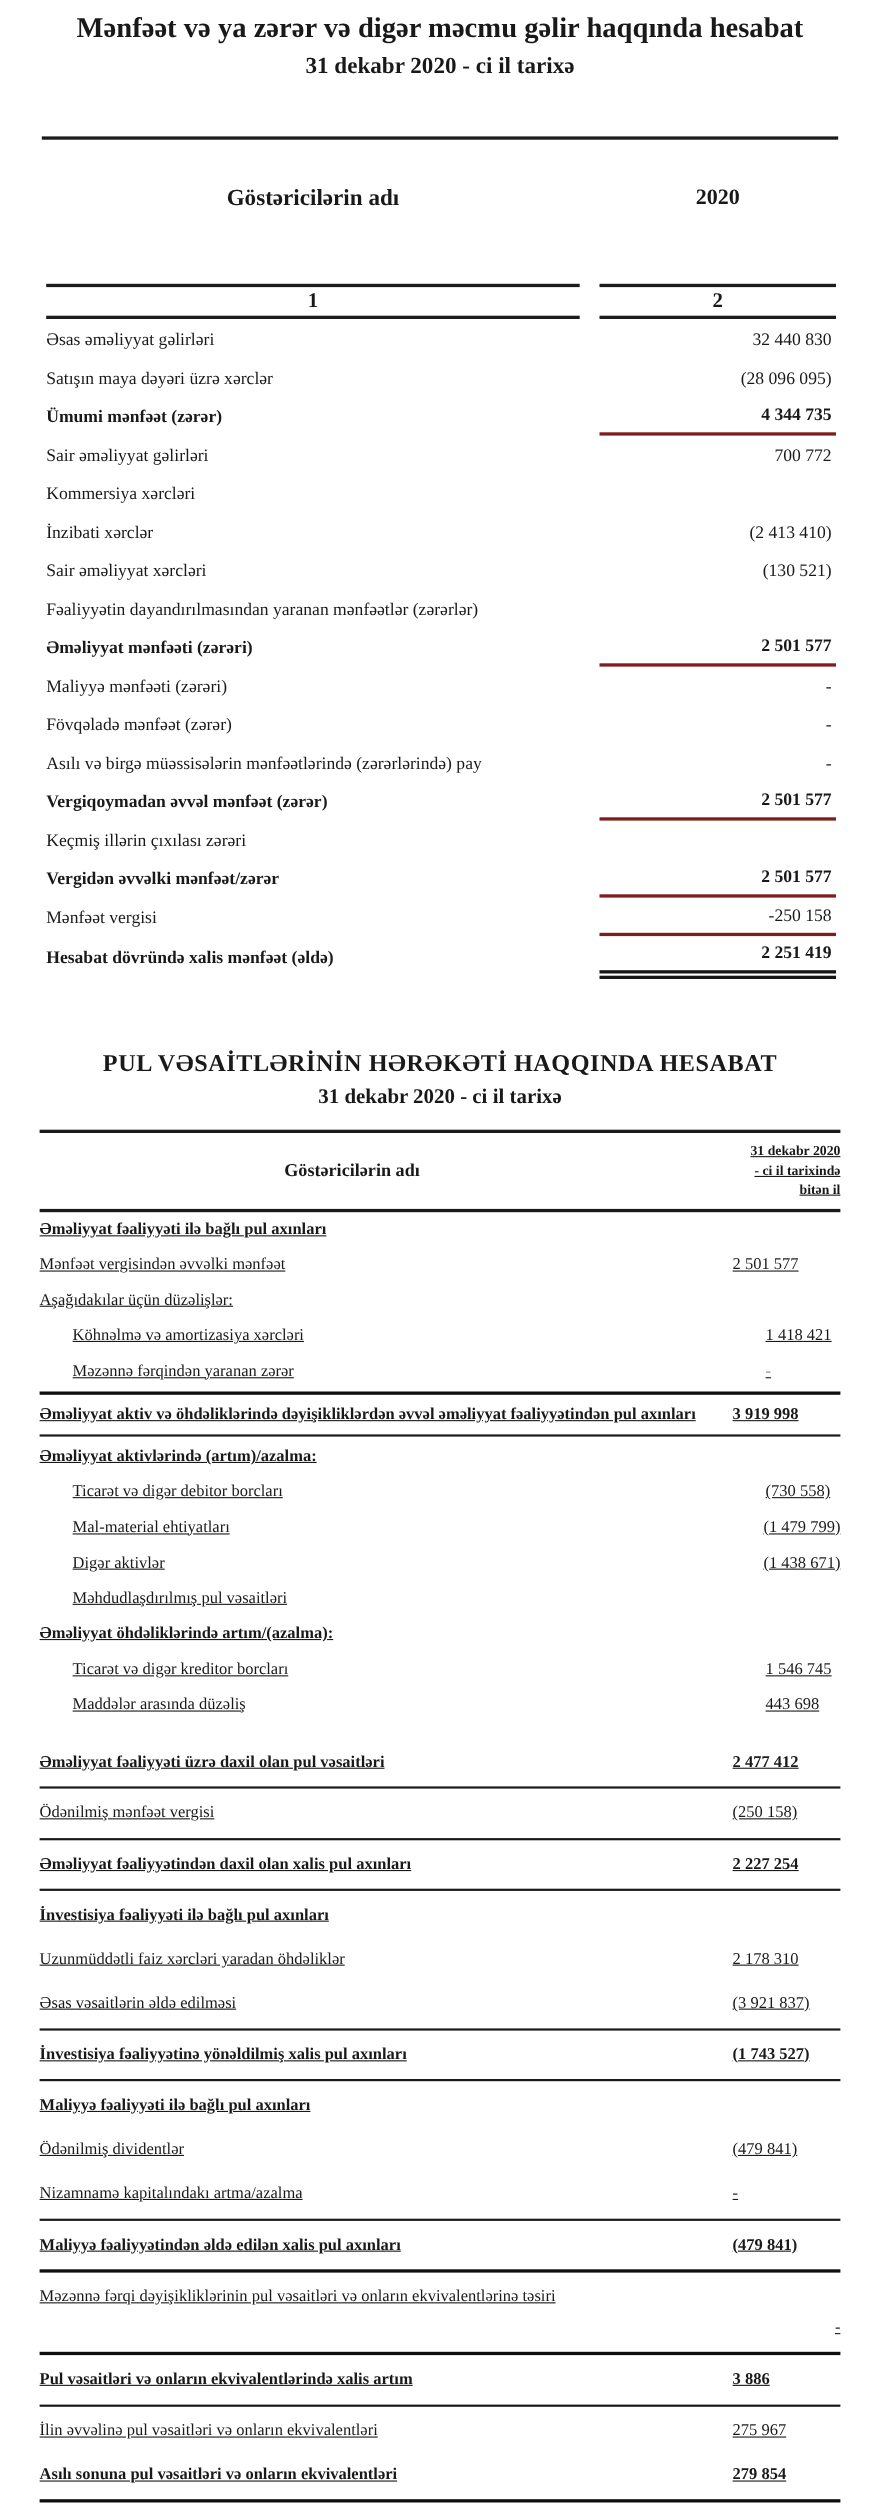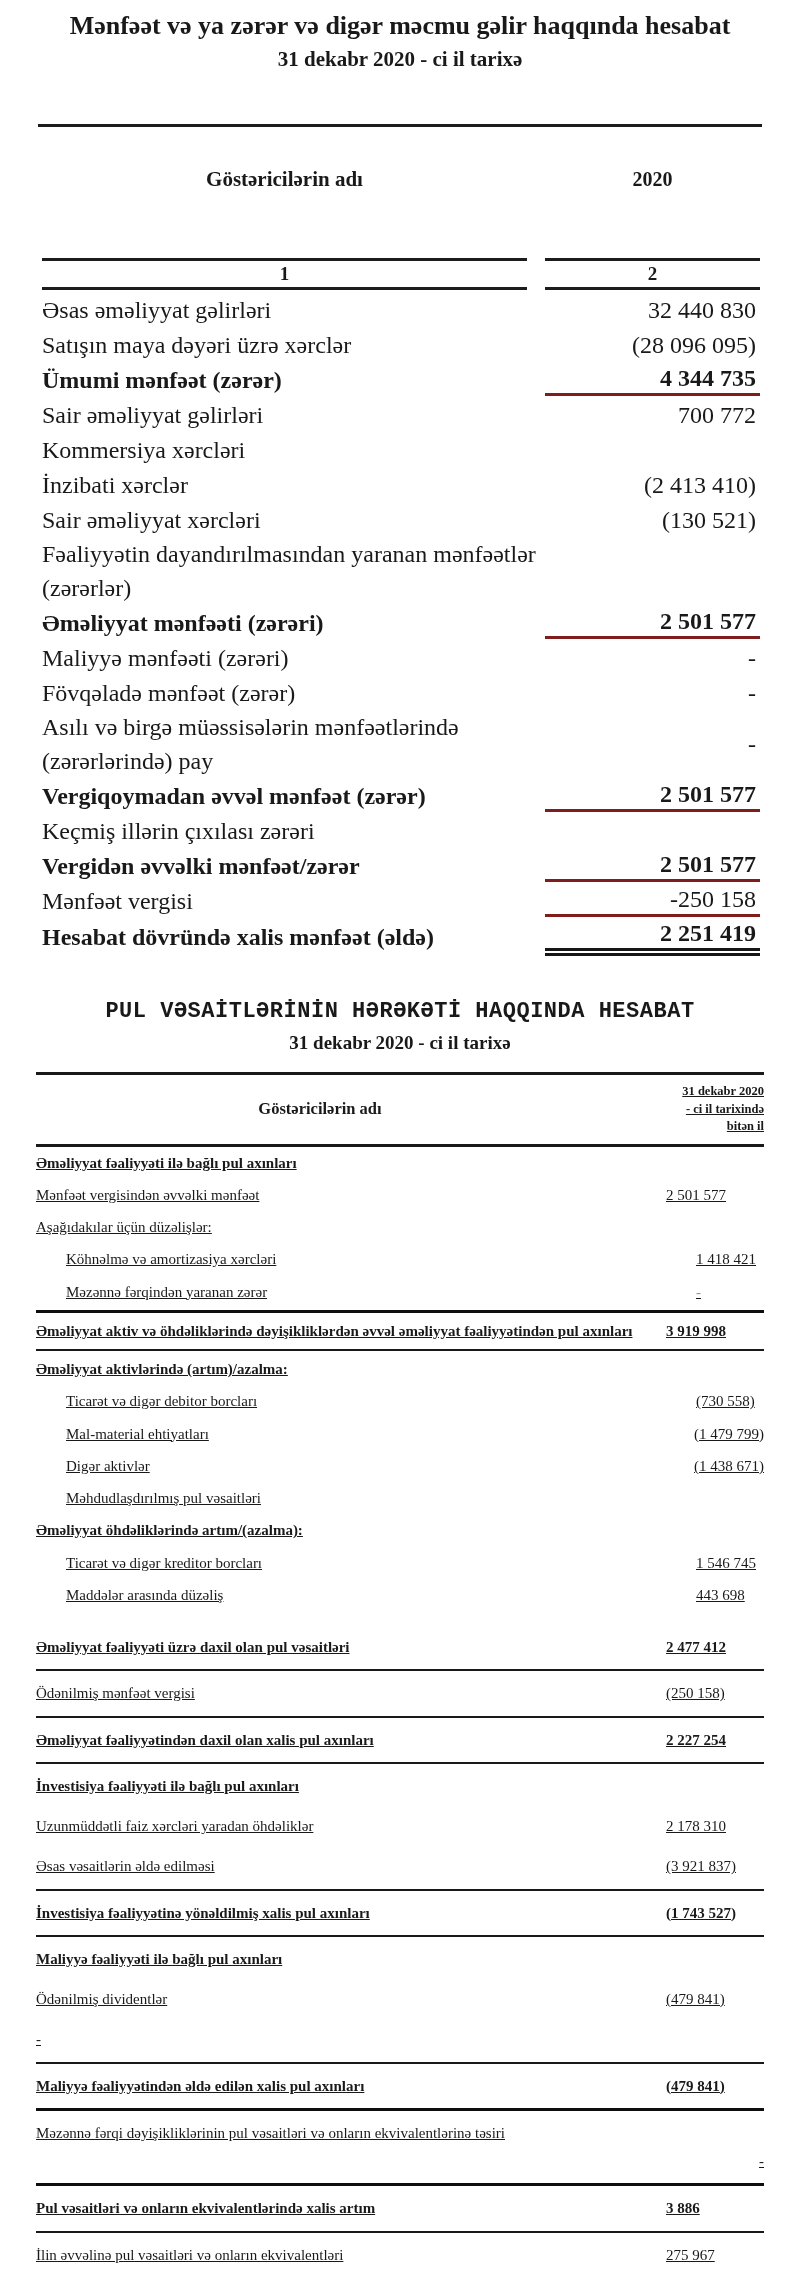--- a/index.html
+++ b/index.html
@@ -28,31 +28,31 @@
   .t1-numrow { display:flex; margin:66px 40px 0 42px; }
   .t1-numrow .cell {
     border-top:3px solid #1c1c1c; border-bottom:3px solid #1c1c1c;
     text-align:center; font-weight:bold; font-size:19px; padding:2px 0;
   }
   .t1-numrow .c1 { flex:1; }
   .t1-numrow .cgap { width:18px; }
   .t1-numrow .c2 { width:215px; }
 
   .t1-rows { margin:2px 40px 0 42px; }
-  .t1-rows .trow { display:flex; align-items:center; min-height:35px; font-size:24px; }
+  .t1-rows .trow { display:flex; align-items:center; min-height:35px; font-size:16px; }
   .t1-rows .trow.bold { font-weight:bold; }
   .t1-rows .lab { flex:1; line-height:34px; padding-right:8px; }
   .t1-rows .val { width:215px; text-align:right; line-height:30px; align-self:center; padding-right:4px; box-sizing:border-box; }
   .t1-rows .val.u1 { border-bottom:3px solid #7f1d1d; }
   .t1-rows .val.u2 { border-bottom:8px double #161616; }
 
   
   .s2-title {
-    margin:42px 20px 0 20px; text-align:center;
-    font-size:22px; font-weight:bold; line-height:28px; letter-spacing:0.5px;font-family:Liberation Mono, monospace;
+    margin:63px 20px 0 20px; text-align:center;
+    font-size:22px; font-weight:bold; line-height:28px; letter-spacing:0.5px;
   }
   .s2-subtitle {
     margin:4px 20px 0 20px; text-align:center;
     font-size:19px; font-weight:bold; line-height:26px;
   }
 
   .t2-header {
     margin:16px 36px 0 36px;
     border-top:3px solid #1a1a1a; border-bottom:3px solid #1a1a1a;
     display:flex; align-items:center; padding:8px 0;
@@ -277,20 +277,21 @@
         <div class="hr "></div>
         <div class="trow bold lg">
           <div class="lab">Maliyyə fəaliyyəti ilə bağlı pul axınları</div>
           <div class="val"></div>
         </div>
         <div class="trow lg">
           <div class="lab">Ödənilmiş dividentlər</div>
           <div class="val">(479 841)</div>
         </div>
         <div class="trow lg">
+          <div class="lab">Nizamnamə kapitalındakı artma/azalma</div>
           <div class="val">-</div>
         </div>
         <div class="hr "></div>
         <div class="trow bold lg">
           <div class="lab">Maliyyə fəaliyyətindən əldə edilən xalis pul axınları</div>
           <div class="val">(479 841)</div>
         </div>
         <div class="hr thick"></div>
         <div class="trow lg vbelow">
           <div class="lab">Məzənnə fərqi dəyişikliklərinin pul vəsaitləri və onların ekvivalentlərinə təsiri</div>

